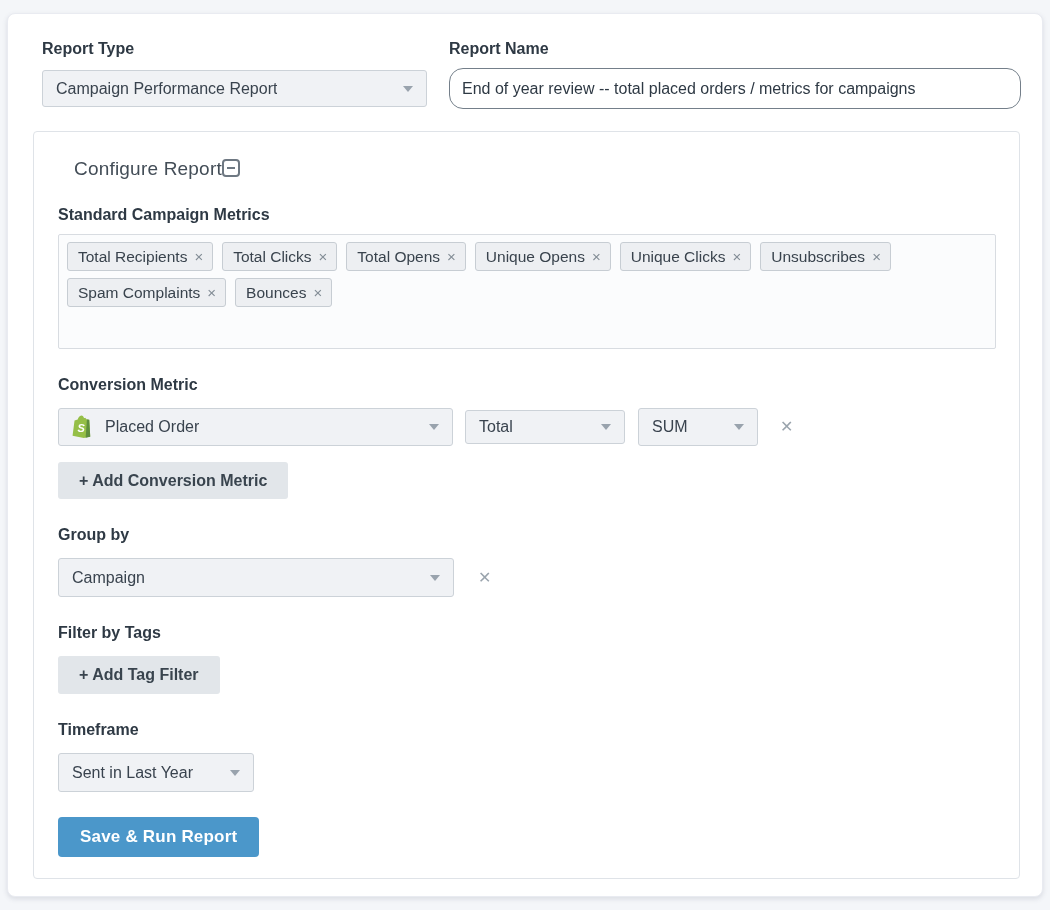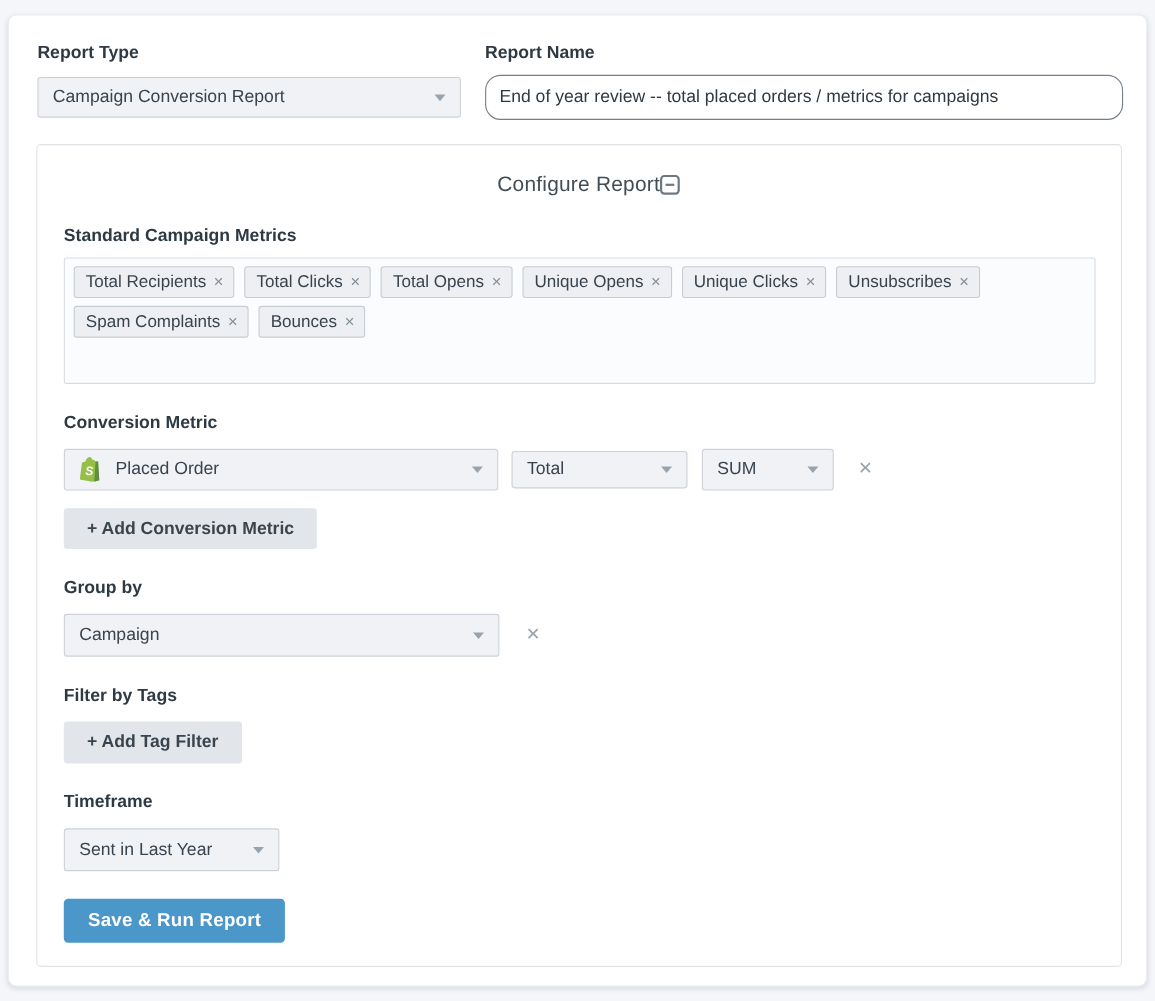--- a/index.html
+++ b/index.html
@@ -10,21 +10,21 @@
     color:#2e3944;
   }
   .outer-card{
     position:absolute;left:7px;top:13px;width:1036px;height:884px;
     background:#ffffff;border:1px solid #e9ebf1;border-radius:8px;
     box-shadow:0 2px 5px rgba(80,90,110,.16);
     box-sizing:border-box;
   }
   .lbl{font-size:16px;font-weight:600;color:#2e3944;line-height:19px;}
   
-  .top-row{position:absolute;left:26px;top:25px;right:21px;display:flex;}
+  .top-row{position:absolute;left:34px;top:25px;right:21px;display:flex;}
   .field-type{width:385px;margin-right:22px;flex:none;}
   .field-name{flex:1;}
   .sel{
     background:#f0f2f5;border:1px solid #ccd2d8;border-radius:3px;
     height:37px;box-sizing:border-box;display:flex;align-items:center;
     justify-content:space-between;padding:0 13px;font-size:16px;color:#39434e;
     cursor:pointer;
   }
   .sel .sel-text{white-space:nowrap;overflow:hidden;}
   .caret{width:0;height:0;border-left:5px solid transparent;border-right:5px solid transparent;
@@ -35,21 +35,21 @@
     background:#fff;border:1px solid #747f8a;border-radius:14px;
     font-size:16px;color:#2e3944;padding:0 12px;outline:none;
     font-family:"Liberation Sans","DejaVu Sans",sans-serif;
   }
   
   .config-card{
     position:absolute;left:25px;top:117px;width:987px;height:748px;
     background:#fff;border:1px solid #dfe3e8;border-radius:4px;
     box-sizing:border-box;padding:25px 23px 22px 24px;overflow:hidden;
   }
-  .config-head{display:flex;align-items:flex-start;justify-content:center;margin-left:16px;}
+  .config-head{display:flex;align-items:flex-start;justify-content:flex-start;margin-left:16px;}
   .config-title{font-size:19px;font-weight:500;color:#434d57;line-height:23px;letter-spacing:.2px;}
   .collapse-btn{width:18px;height:18px;border:2px solid #6e7882;border-radius:4px;
     box-sizing:border-box;position:relative;cursor:pointer;flex:none;margin-top:2px;}
   .collapse-btn .minus{position:absolute;left:3px;right:3px;top:50%;margin-top:-1px;height:2px;background:#6e7882;}
   .sec-label{margin-top:25px;}
   .chips-box{
     margin-top:10px;height:115px;box-sizing:border-box;
     background:#fbfcfd;border:1px solid #d8dce1;border-radius:2px;
     padding:7px 8px;display:flex;flex-wrap:wrap;align-content:flex-start;
     column-gap:9px;row-gap:7px;cursor:text;
@@ -91,21 +91,21 @@
 </style>
 </head>
 <body>
 
 <div class="outer-card">
 
   <div class="top-row">
     <div class="field-type">
       <div class="lbl">Report Type</div>
       <div class="sel">
-        <span class="sel-text">Campaign Conversion Report</span>
+        <span class="sel-text">Campaign Performance Report</span>
         <span class="caret"></span>
       </div>
     </div>
     <div class="field-name">
       <div class="lbl">Report Name</div>
       <input class="name-input" type="text" value="End of year review -- total placed orders / metrics for campaigns" style="">
     </div>
   </div>
 
   <div class="config-card">

